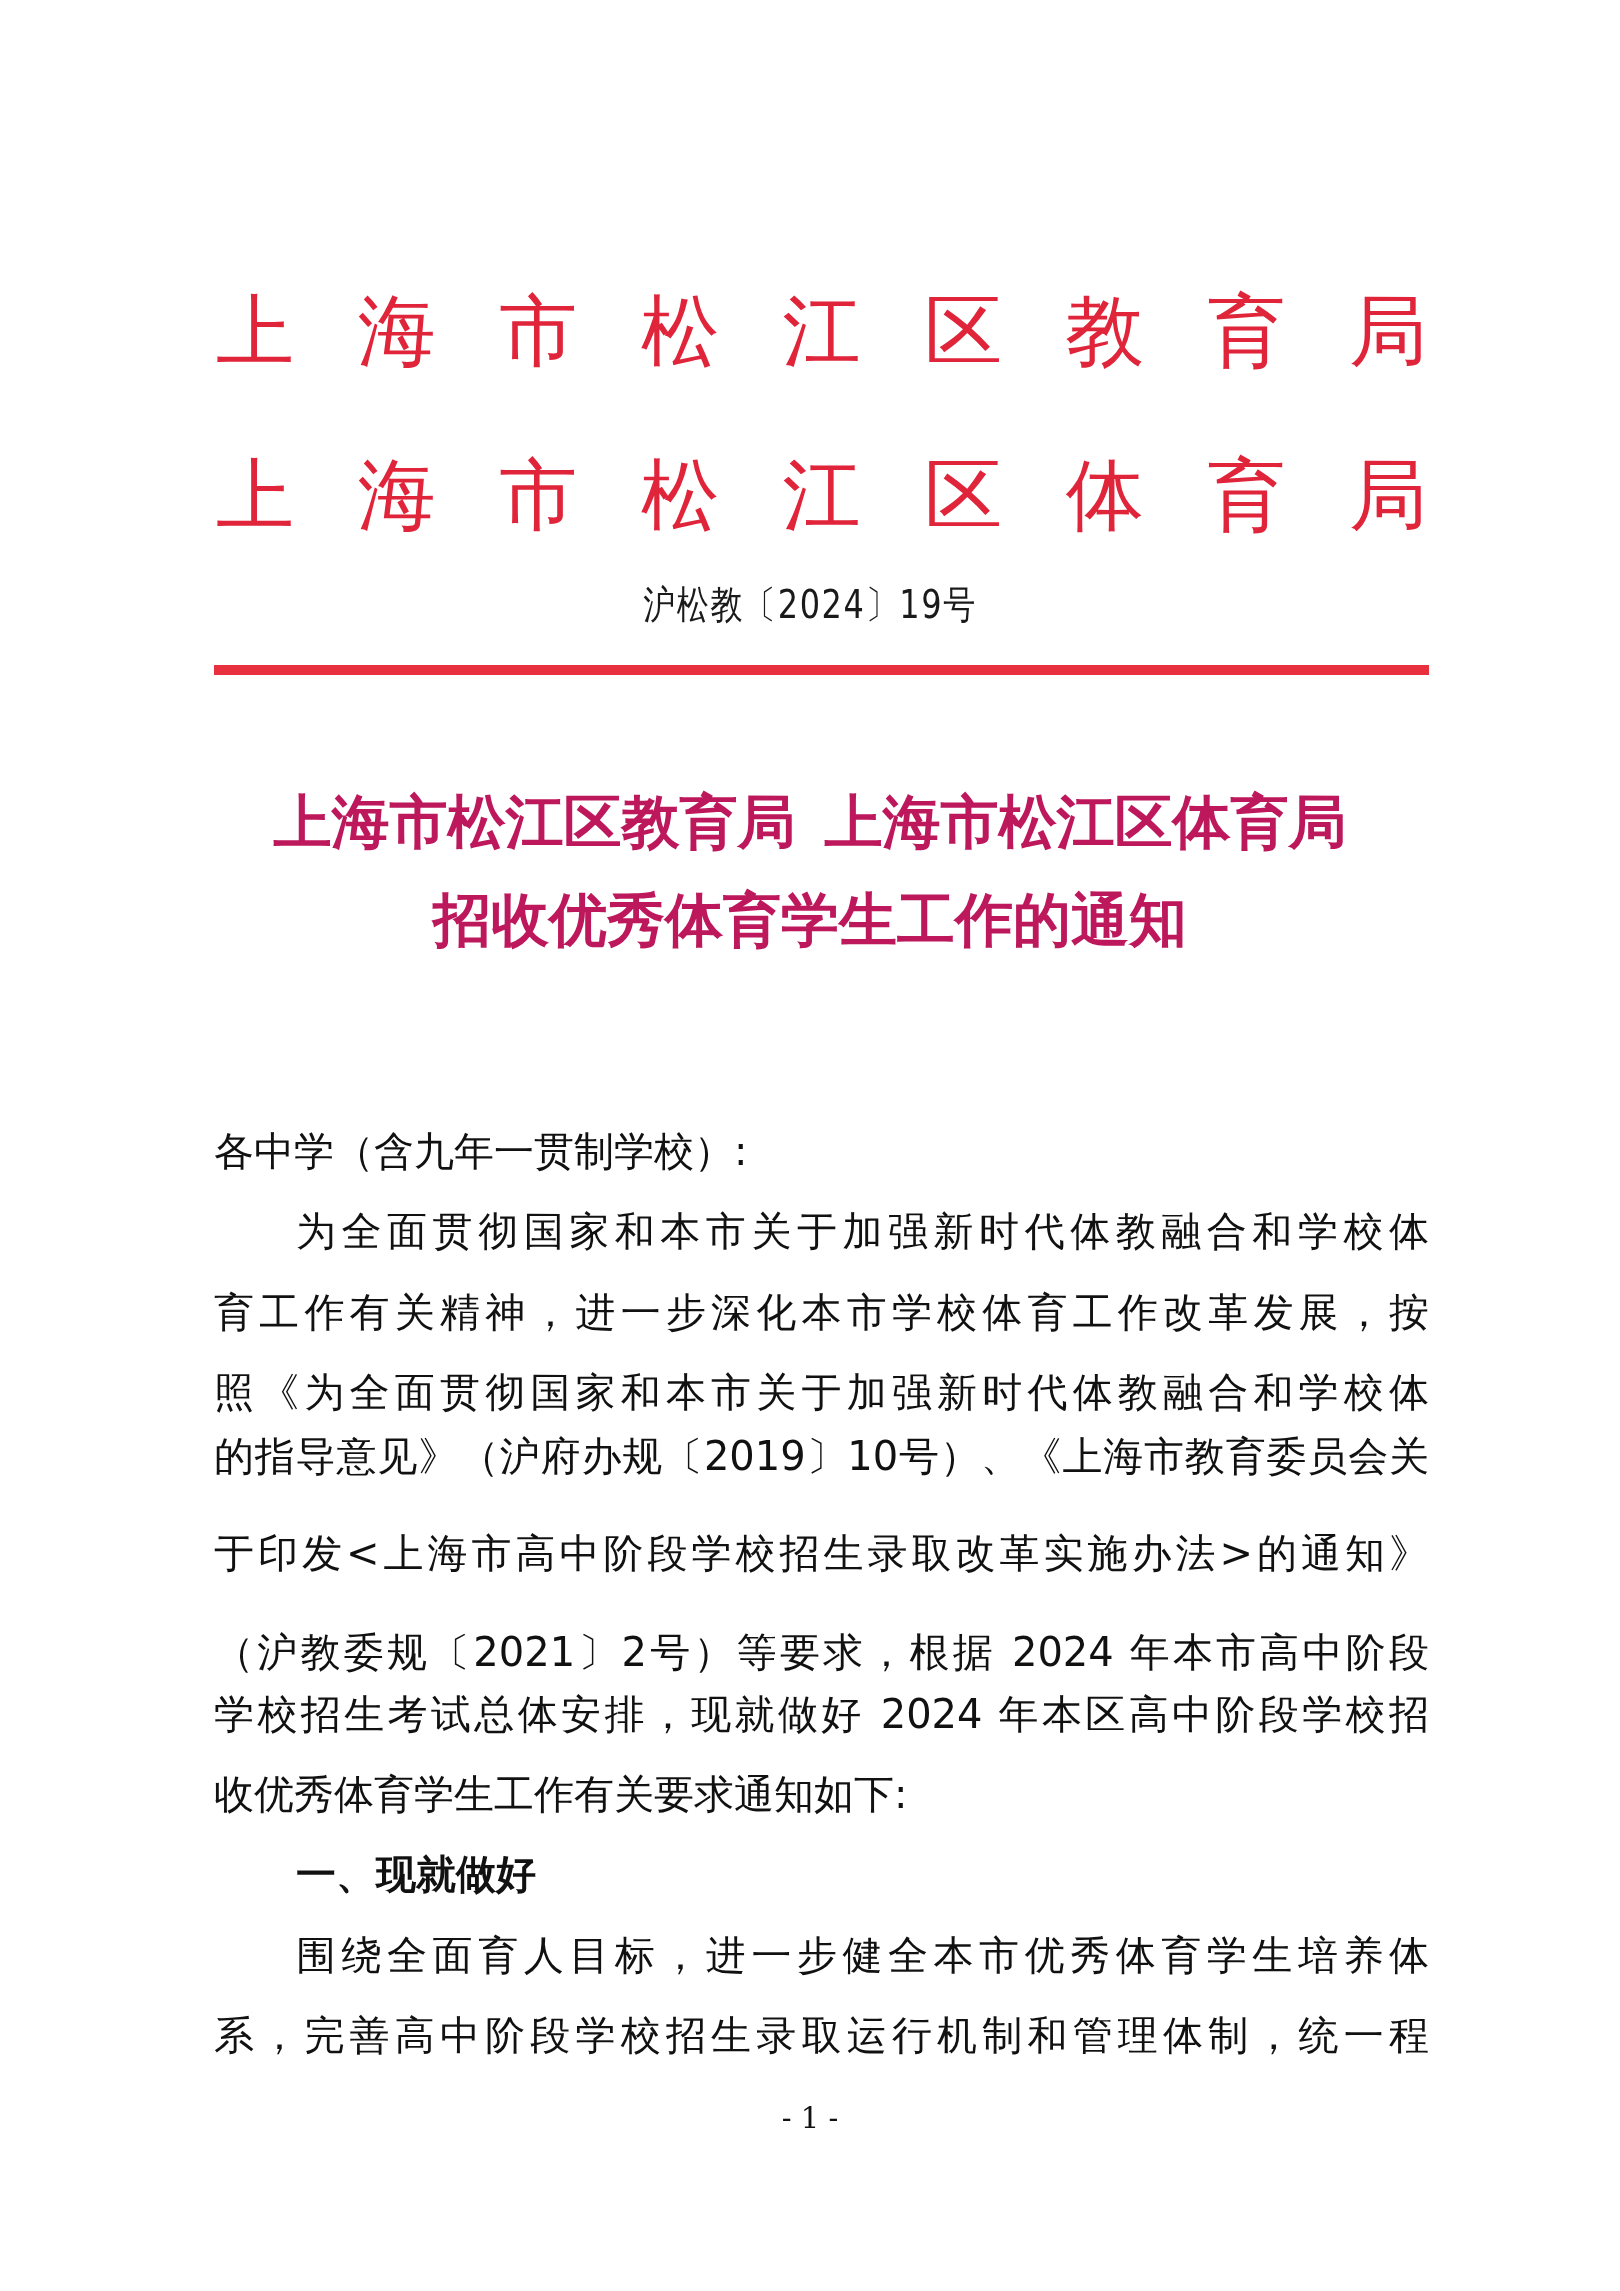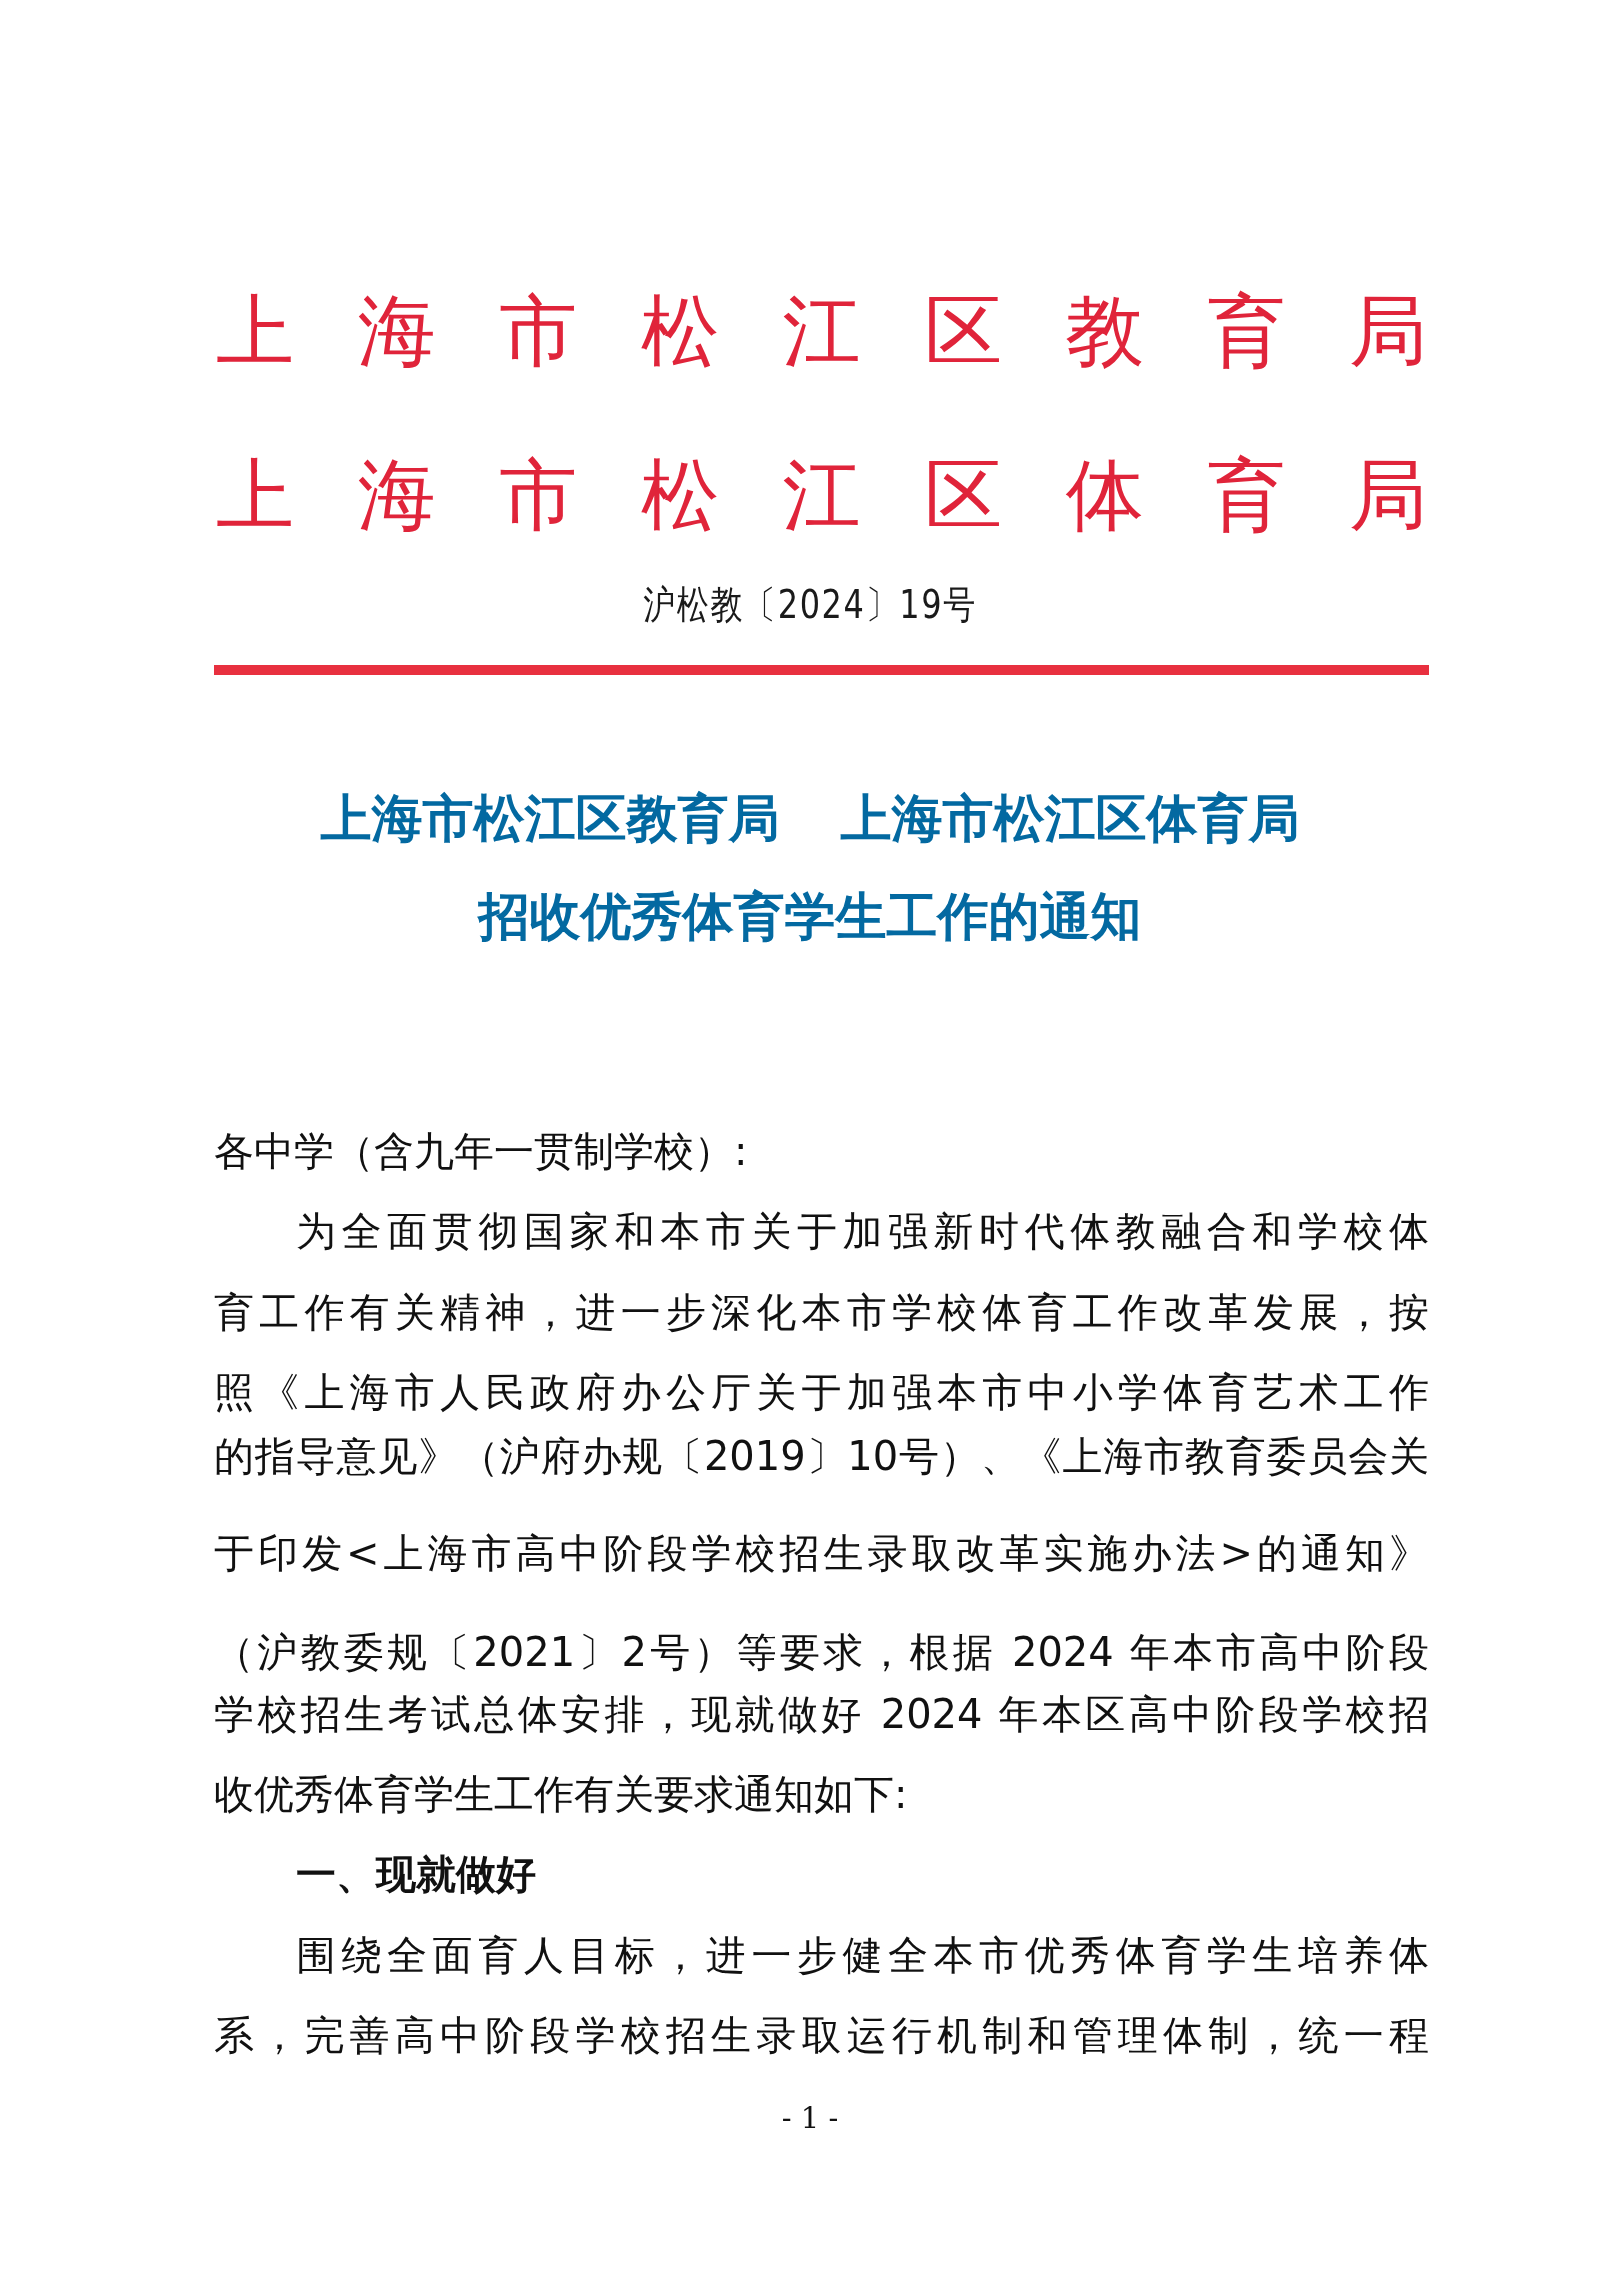--- a/index.html
+++ b/index.html
@@ -65,25 +65,25 @@
   }
 
   .title-block {
     position: absolute;
     left: 0;
     top: 774px;
     width: 1620px;
     text-align: center;
   }
   .title-line {
-    font-family: Liberation Mono, monospace;
+    font-family: Liberation Serif, serif;
     font-weight: bold;
-    font-size: 51px;
+    font-size: 58px;
     line-height: 98px;
-    color: #0369a1;
+    color: #be185d;
     white-space: pre;
   }
 
   .body-text {
     position: absolute;
     left: 214px;
     width: 1215px;
     font-family: "DejaVu Sans", "Liberation Sans", sans-serif;
     font-size: 40px;
     color: #111;
@@ -157,21 +157,21 @@
   <div class="title-block">
     <div class="title-line">上海市松江区教育局  上海市松江区体育局</div>
     <div class="title-line">招收优秀体育学生工作的通知</div>
   </div>
 
   <div class="body-text" style="top:1127px;">
     <div class="body-line last" style="top:0px;">各中学（含九年一贯制学校）:</div>
 
     <div class="body-line indent" style="top:80px;">为全面贯彻国家和本市关于加强新时代体教融合和学校体</div>
     <div class="body-line" style="top:161px;">育工作有关精神，进一步深化本市学校体育工作改革发展，按</div>
-    <div class="body-line" style="top:241px;">照《上海市人民政府办公厅关于加强本市中小学体育艺术工作</div>
+    <div class="body-line" style="top:241px;">照《为全面贯彻国家和本市关于加强新时代体教融合和学校体</div>
     <div class="body-line" style="top:305px;">的指导意见》（沪府办规〔2019〕10号）、《上海市教育委员会关</div>
     <div class="body-line" style="top:402px;">于印发&lt;上海市高中阶段学校招生录取改革实施办法&gt;的通知》</div>
     <div class="body-line" style="top:501px;">（沪教委规〔2021〕2号）等要求，根据 2024 年本市高中阶段</div>
     <div class="body-line" style="top:563px;">学校招生考试总体安排，现就做好 2024 年本区高中阶段学校招</div>
     <div class="body-line last" style="top:643px;">收优秀体育学生工作有关要求通知如下:</div>
 
     <div class="section-heading" style="top:723px;">一、现就做好</div>
 
     <div class="body-line indent" style="top:804px;">围绕全面育人目标，进一步健全本市优秀体育学生培养体</div>
     <div class="body-line" style="top:884px;">系，完善高中阶段学校招生录取运行机制和管理体制，统一程</div>

